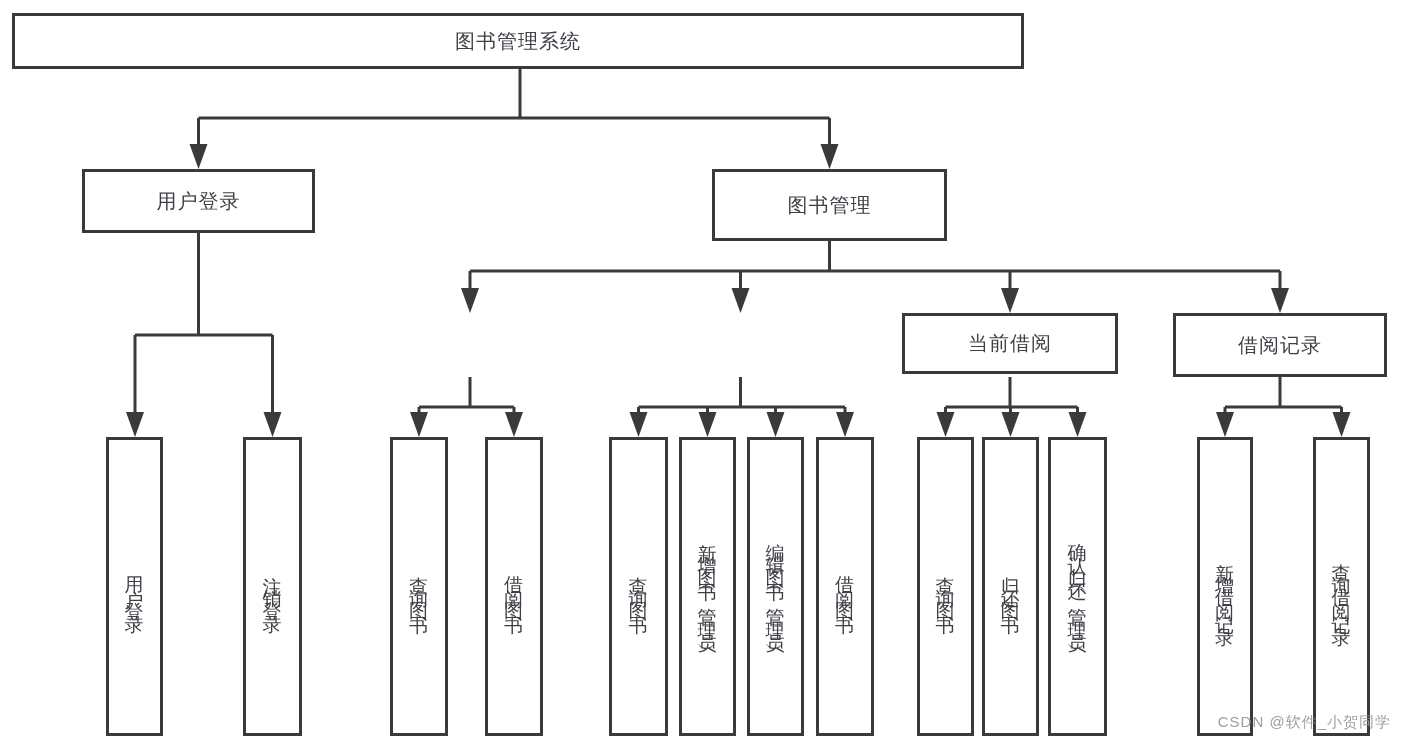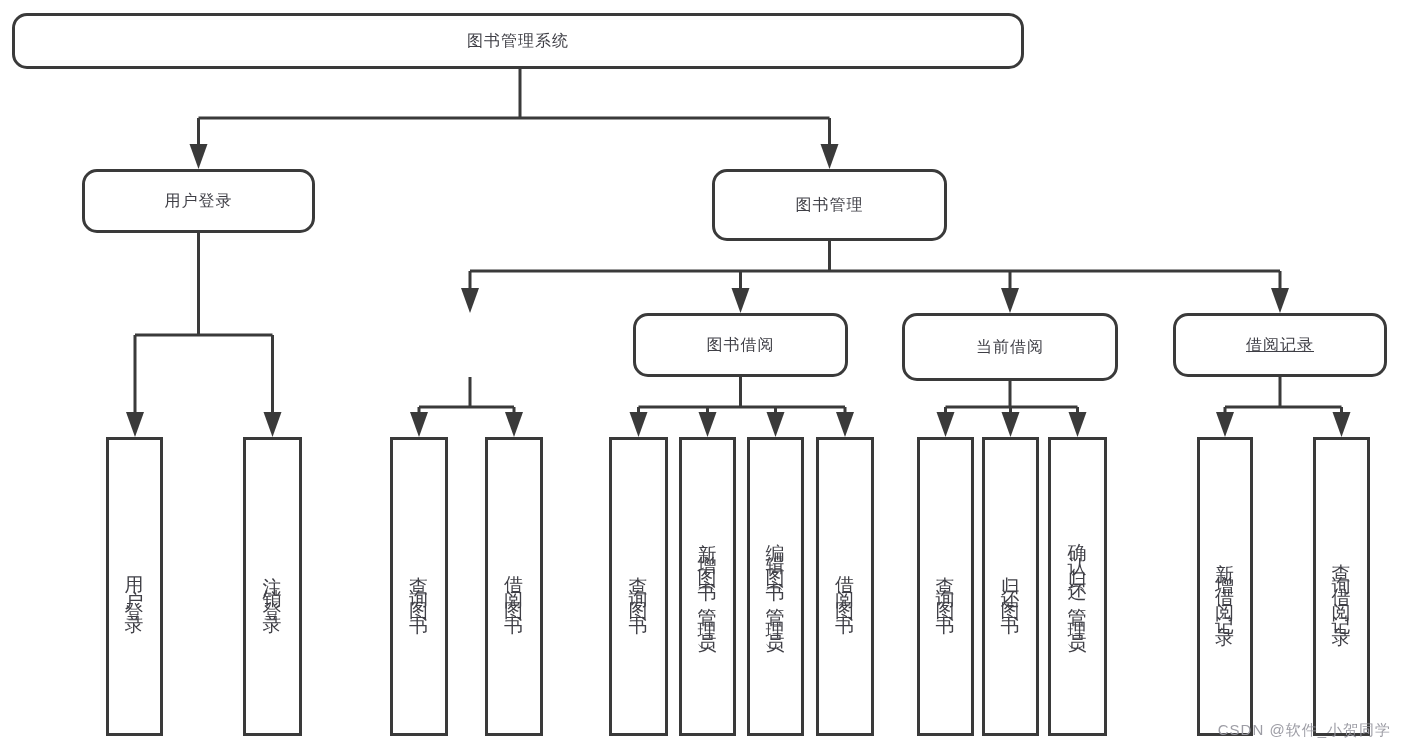--- a/index.html
+++ b/index.html
@@ -13,33 +13,33 @@
   .wires{position:absolute;left:0;top:0;z-index:0;}
   .node{
     position:absolute;
     box-sizing:border-box;
     border:3px solid #3a3a3a;
     background:#ffffff;
     display:flex;align-items:center;justify-content:center;
     color:#3f3f46;
     z-index:1;
   }
-  .node.h{font-size:16px;letter-spacing:1px;border-radius:15px;}
+  .node.h{font-size:20px;letter-spacing:1px;}
   .node.leaf{top:437px;height:299px;}
   .node.leaf .vtext{
     writing-mode:vertical-lr;
     text-orientation:mixed;
     font-size:19px;
     letter-spacing:13px;
     color:#3f3f46;
     line-height:1;
   }
   .watermark{
     position:absolute;
-    right:14px;bottom:7px;
+    right:14px;bottom:15px;
     font-size:15px;
     color:rgba(152,152,160,0.95);
     letter-spacing:1px;
     z-index:2;
     white-space:nowrap;
   }
 </style>
 </head>
 <body>
 
@@ -83,27 +83,24 @@
     <span>图书管理系统</span>
   </div>
 
   <div class="node h" style="left:82px;top:169px;width:233px;height:64px;">
     <span>用户登录</span>
   </div>
   <div class="node h" style="left:712px;top:169px;width:235px;height:72px;">
     <span>图书管理</span>
   </div>
 
-  <div class="node h" style="left:633px;top:313px;width:215px;height:64px;">
-    <span>图书借阅</span>
-  </div>
-  <div class="node h" style="left:902px;top:313px;width:216px;height:68px;font-family:Liberation Mono, monospace;">
+  <div class="node h" style="left:902px;top:313px;width:216px;height:61px;font-family:Liberation Mono, monospace;">
     <span>当前借阅</span>
   </div>
-  <div class="node h" style="left:1173px;top:313px;width:214px;height:64px;text-decoration:underline;">
+  <div class="node h" style="left:1173px;top:313px;width:214px;height:64px;">
     <span>借阅记录</span>
   </div>
 
   <div class="node leaf" style="left:106px;width:57px;">
     <span class="vtext">用户登录</span>
   </div>
   <div class="node leaf" style="left:243px;width:59px;">
     <span class="vtext">注销登录</span>
   </div>
 

